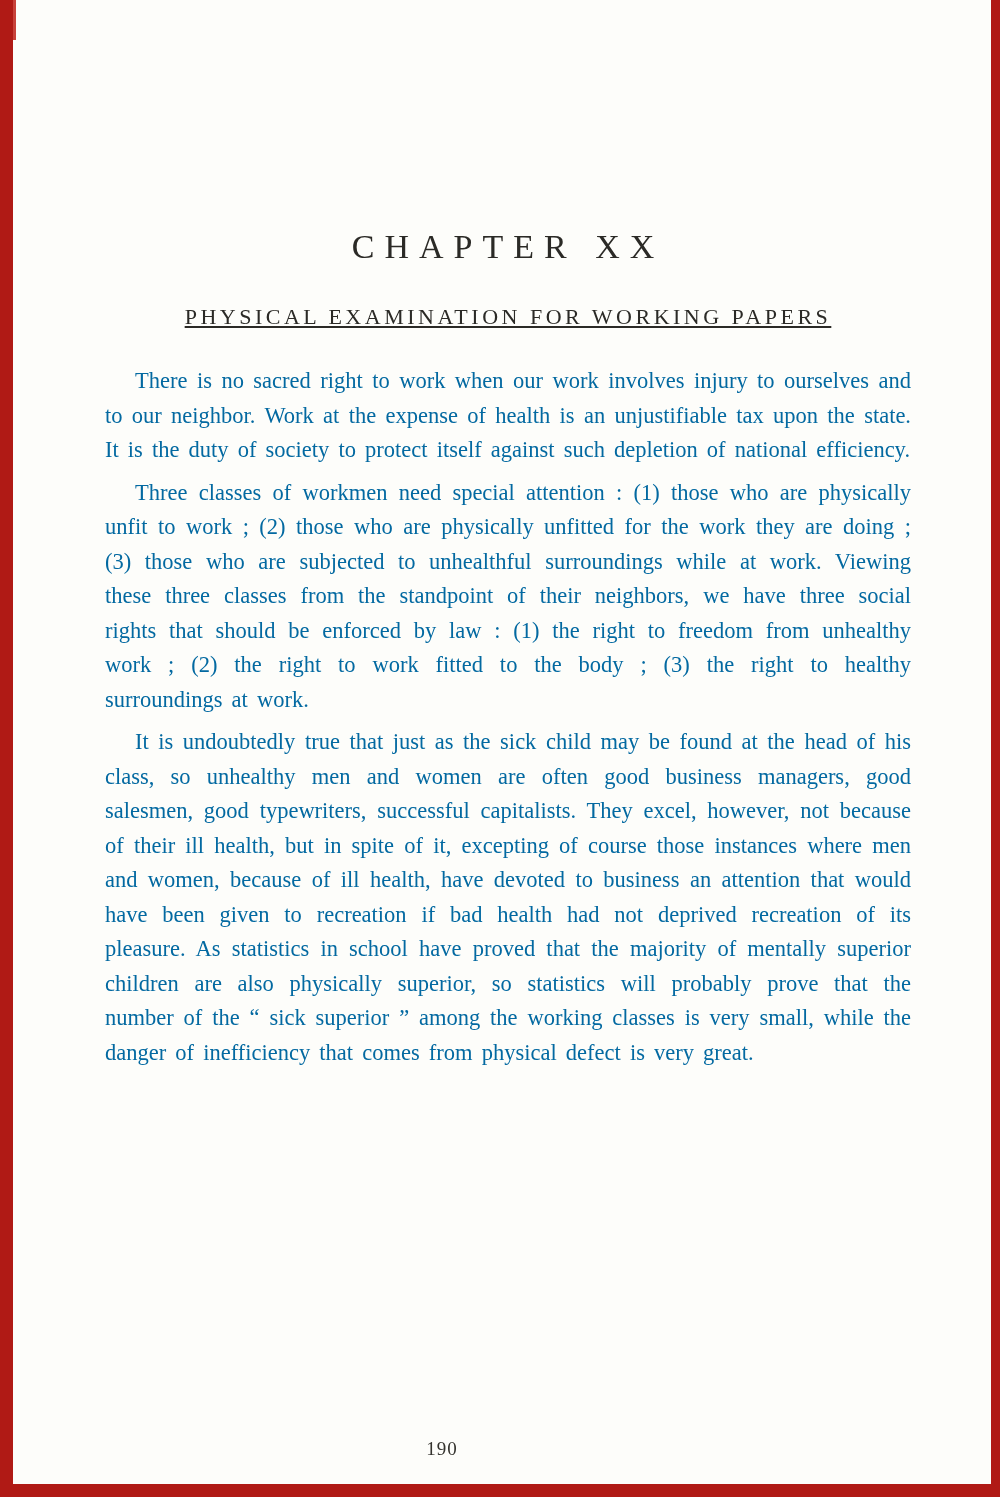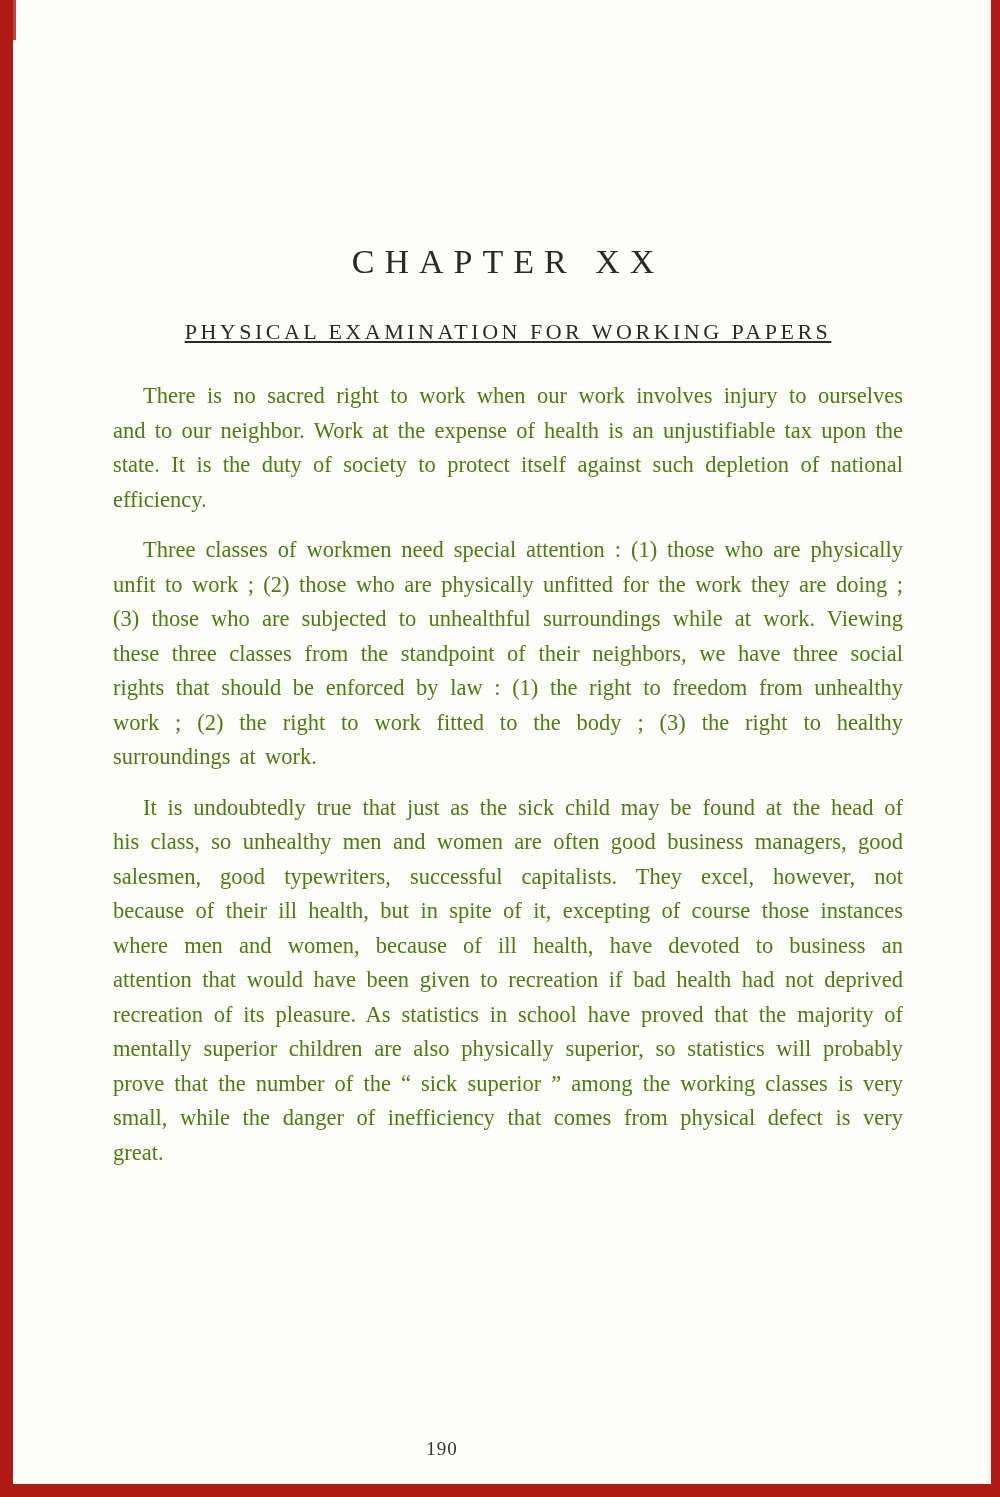--- a/index.html
+++ b/index.html
@@ -27,48 +27,48 @@
   .edge-left::after {
     content: "";
     position: absolute;
     left: 13px; top: 0;
     width: 3px; height: 40px;
     background: #c8423a;
   }
   .content {
     position: absolute;
     left: 97px;
-    top: 243px;
+    top: 228px;
     width: 822px;
   }
   .chapter-title {
     margin: 0 0 38px 0;
     font-size: 34px;
     font-weight: 400;
     letter-spacing: 10px;
     text-align: center;
     color: #2b2a26;
   }
   .section-title {
     margin: 0 0 34px 0;
     font-size: 22px;
     font-weight: 400;
     letter-spacing: 3.5px;
     text-align: center;
     color: #2b2a26;
     text-decoration: underline;
   }
   .body-text p {
-    margin: 16px;
+    margin: 8px;
     font-size: 22.5px;
     line-height: 34.5px;
     text-align: justify;
     text-indent: 30px;
     word-spacing: 3.5px;
-    color: #4d7c0f;
+    color: #0369a1;
   }
   .page-number {
     position: absolute;
     left: 0;
     top: 1438px;
     width: 884px;
     text-align: center;
     font-size: 19px;
     letter-spacing: 1px;
     color: #34332e;

